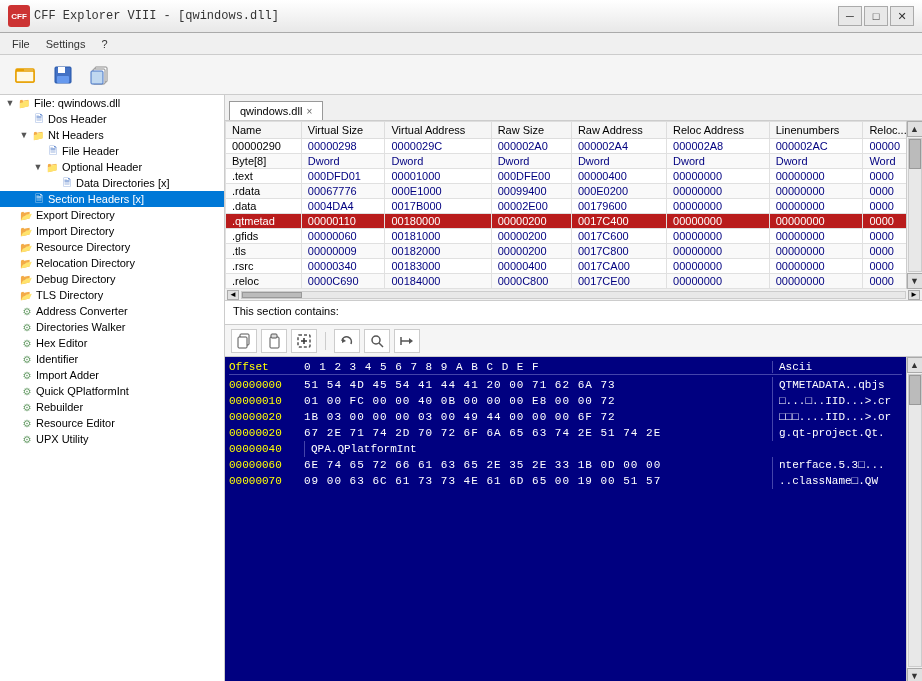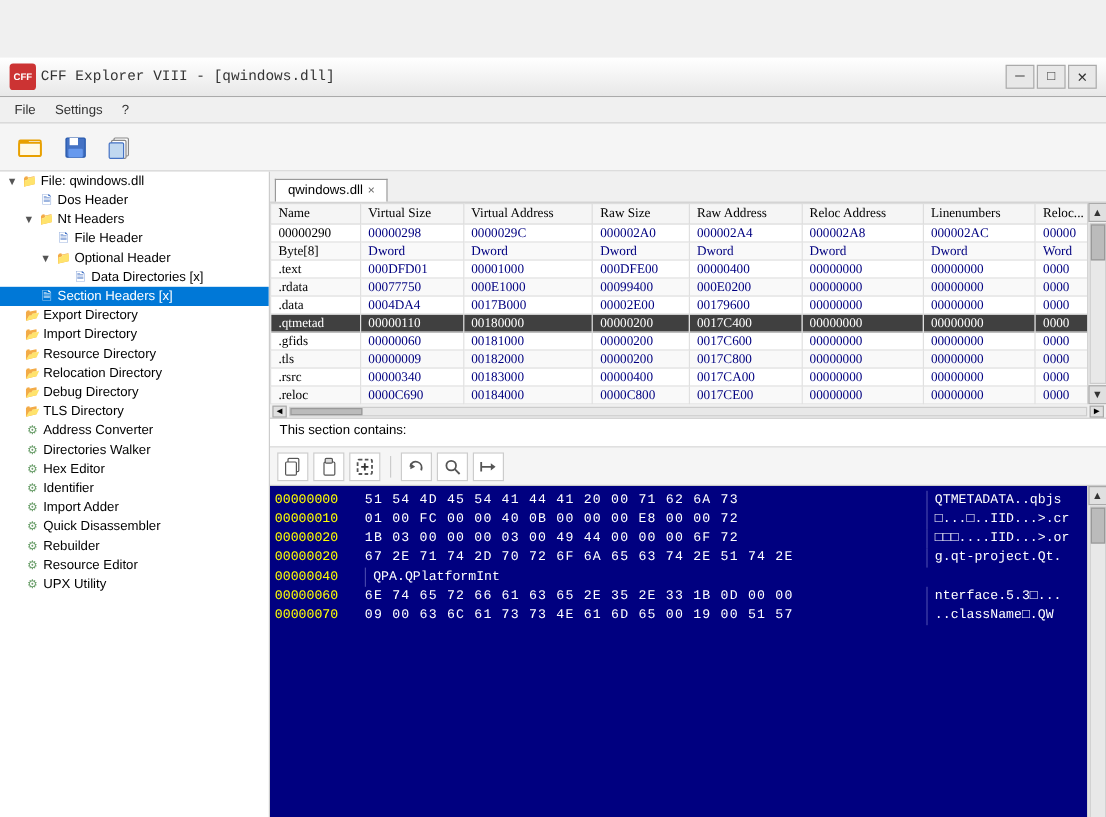--- a/index.html
+++ b/index.html
@@ -7,21 +7,20 @@
     
     
     .title-bar {
       background: linear-gradient(to bottom, #ffffff, #e8e8e8);
       border-bottom: 1px solid #aaa;
       display: flex;
       align-items: center;
       height: 30px;
       padding: 16px 8px;
       user-select: none;
-      margin-top: 48px;
     }
     .title-text { flex: 1; font-size: 12px; color: #333; font-family: Liberation Mono, monospace; }
     .title-controls { display: flex; gap: 2px; }
     .title-btn {
       width: 24px; height: 20px; border: 1px solid #aaa; background: #e8e8e8;
       cursor: pointer; font-size: 11px; display: flex; align-items: center; justify-content: center;
       color: #333;
     }
 
     
@@ -141,30 +140,29 @@
       color: #000;
       white-space: nowrap;
     }
     .section-table td {
       border: 1px solid #e0e0e0;
       padding: 1px 6px;
       color: #000080;
       white-space: nowrap;
     }
     .section-table tr:nth-child(even) td { background: #f9f9f9; }
-    .section-table tr.selected td { background: #404040; color: white; }
+    .section-table tr.selected td { background: #b91c1c; color: white; }
     .section-table td.name { color: #000; }
     .section-table th:first-child, .section-table td:first-child { padding-left: 6px; }
 
     
     .table-scroll-wrapper {
       overflow-x: auto;
       overflow-y: auto;
       max-height: 290px;
-      font-family: Liberation Serif, serif;
     }
     .table-scroll-wrapper::-webkit-scrollbar { height: 8px; width: 8px; }
     .table-scroll-wrapper::-webkit-scrollbar-track { background: #f0f0f0; }
     .table-scroll-wrapper::-webkit-scrollbar-thumb { background: #bbb; }
 
     
     .section-info {
       padding: 4px 8px;
       font-size: 11px;
       color: #000;
@@ -431,21 +429,21 @@
 
     <div class="tree-item" style="padding-left:6px;">
       <span class="expander" style="visibility:hidden;">▶</span>
       <span class="icon item-icon">⚙</span>
       <span>Import Adder</span>
     </div>
 
     <div class="tree-item" style="padding-left:6px;">
       <span class="expander" style="visibility:hidden;">▶</span>
       <span class="icon item-icon">⚙</span>
-      <span>Quick Disassembler</span>
+      <span>Quick QPlatformInt</span>
     </div>
 
     <div class="tree-item" style="padding-left:6px;">
       <span class="expander" style="visibility:hidden;">▶</span>
       <span class="icon item-icon">⚙</span>
       <span>Rebuilder</span>
     </div>
 
     <div class="tree-item" style="padding-left:6px;">
       <span class="expander" style="visibility:hidden;">▶</span>
@@ -511,21 +509,21 @@
                 <td>000DFD01</td>
                 <td>00001000</td>
                 <td>000DFE00</td>
                 <td>00000400</td>
                 <td>00000000</td>
                 <td>00000000</td>
                 <td>0000</td>
               </tr>
               <tr>
                 <td class="name">.rdata</td>
-                <td>00077750</td>
+                <td>00067776</td>
                 <td>000E1000</td>
                 <td>00099400</td>
                 <td>000E0200</td>
                 <td>00000000</td>
                 <td>00000000</td>
                 <td>0000</td>
               </tr>
               <tr>
                 <td class="name">.data</td>
                 <td>0004DA4</td>
@@ -657,20 +655,25 @@
             <line x1="2" y1="8" x2="12" y2="8" stroke="#555" stroke-width="1.5"></line>
             <polygon points="10,5 14,8 10,11" fill="#555"></polygon>
             <line x1="2" y1="4" x2="2" y2="12" stroke="#555" stroke-width="1.5"></line>
           </svg>
         </button>
       </div>
 
       <div style="display:flex; flex:1; min-height:0;">
         <div class="hex-editor">
 
+          <div class="hex-header-row">
+            <span class="hex-offset">Offset&nbsp;&nbsp;&nbsp;&nbsp;</span>
+            <span class="hex-bytes"> 0  1  2  3  4  5  6  7  8  9  A  B  C  D  E  F</span>
+            <span class="hex-ascii">Ascii</span>
+          </div>
 
           <div id="hex-rows">
               <div class="hex-row">
                 <span class="hex-offset">00000000</span>
                 <span class="hex-bytes"> 51 54 4D 45 54 41 44 41 20 00 71 62 6A 73</span>
                 <span class="hex-ascii">QTMETADATA..qbjs</span>
               </div>
               <div class="hex-row">
                 <span class="hex-offset">00000010</span>
                 <span class="hex-bytes"> 01 00 FC 00 00 40 0B 00 00 00 E8 00 00 72</span>

